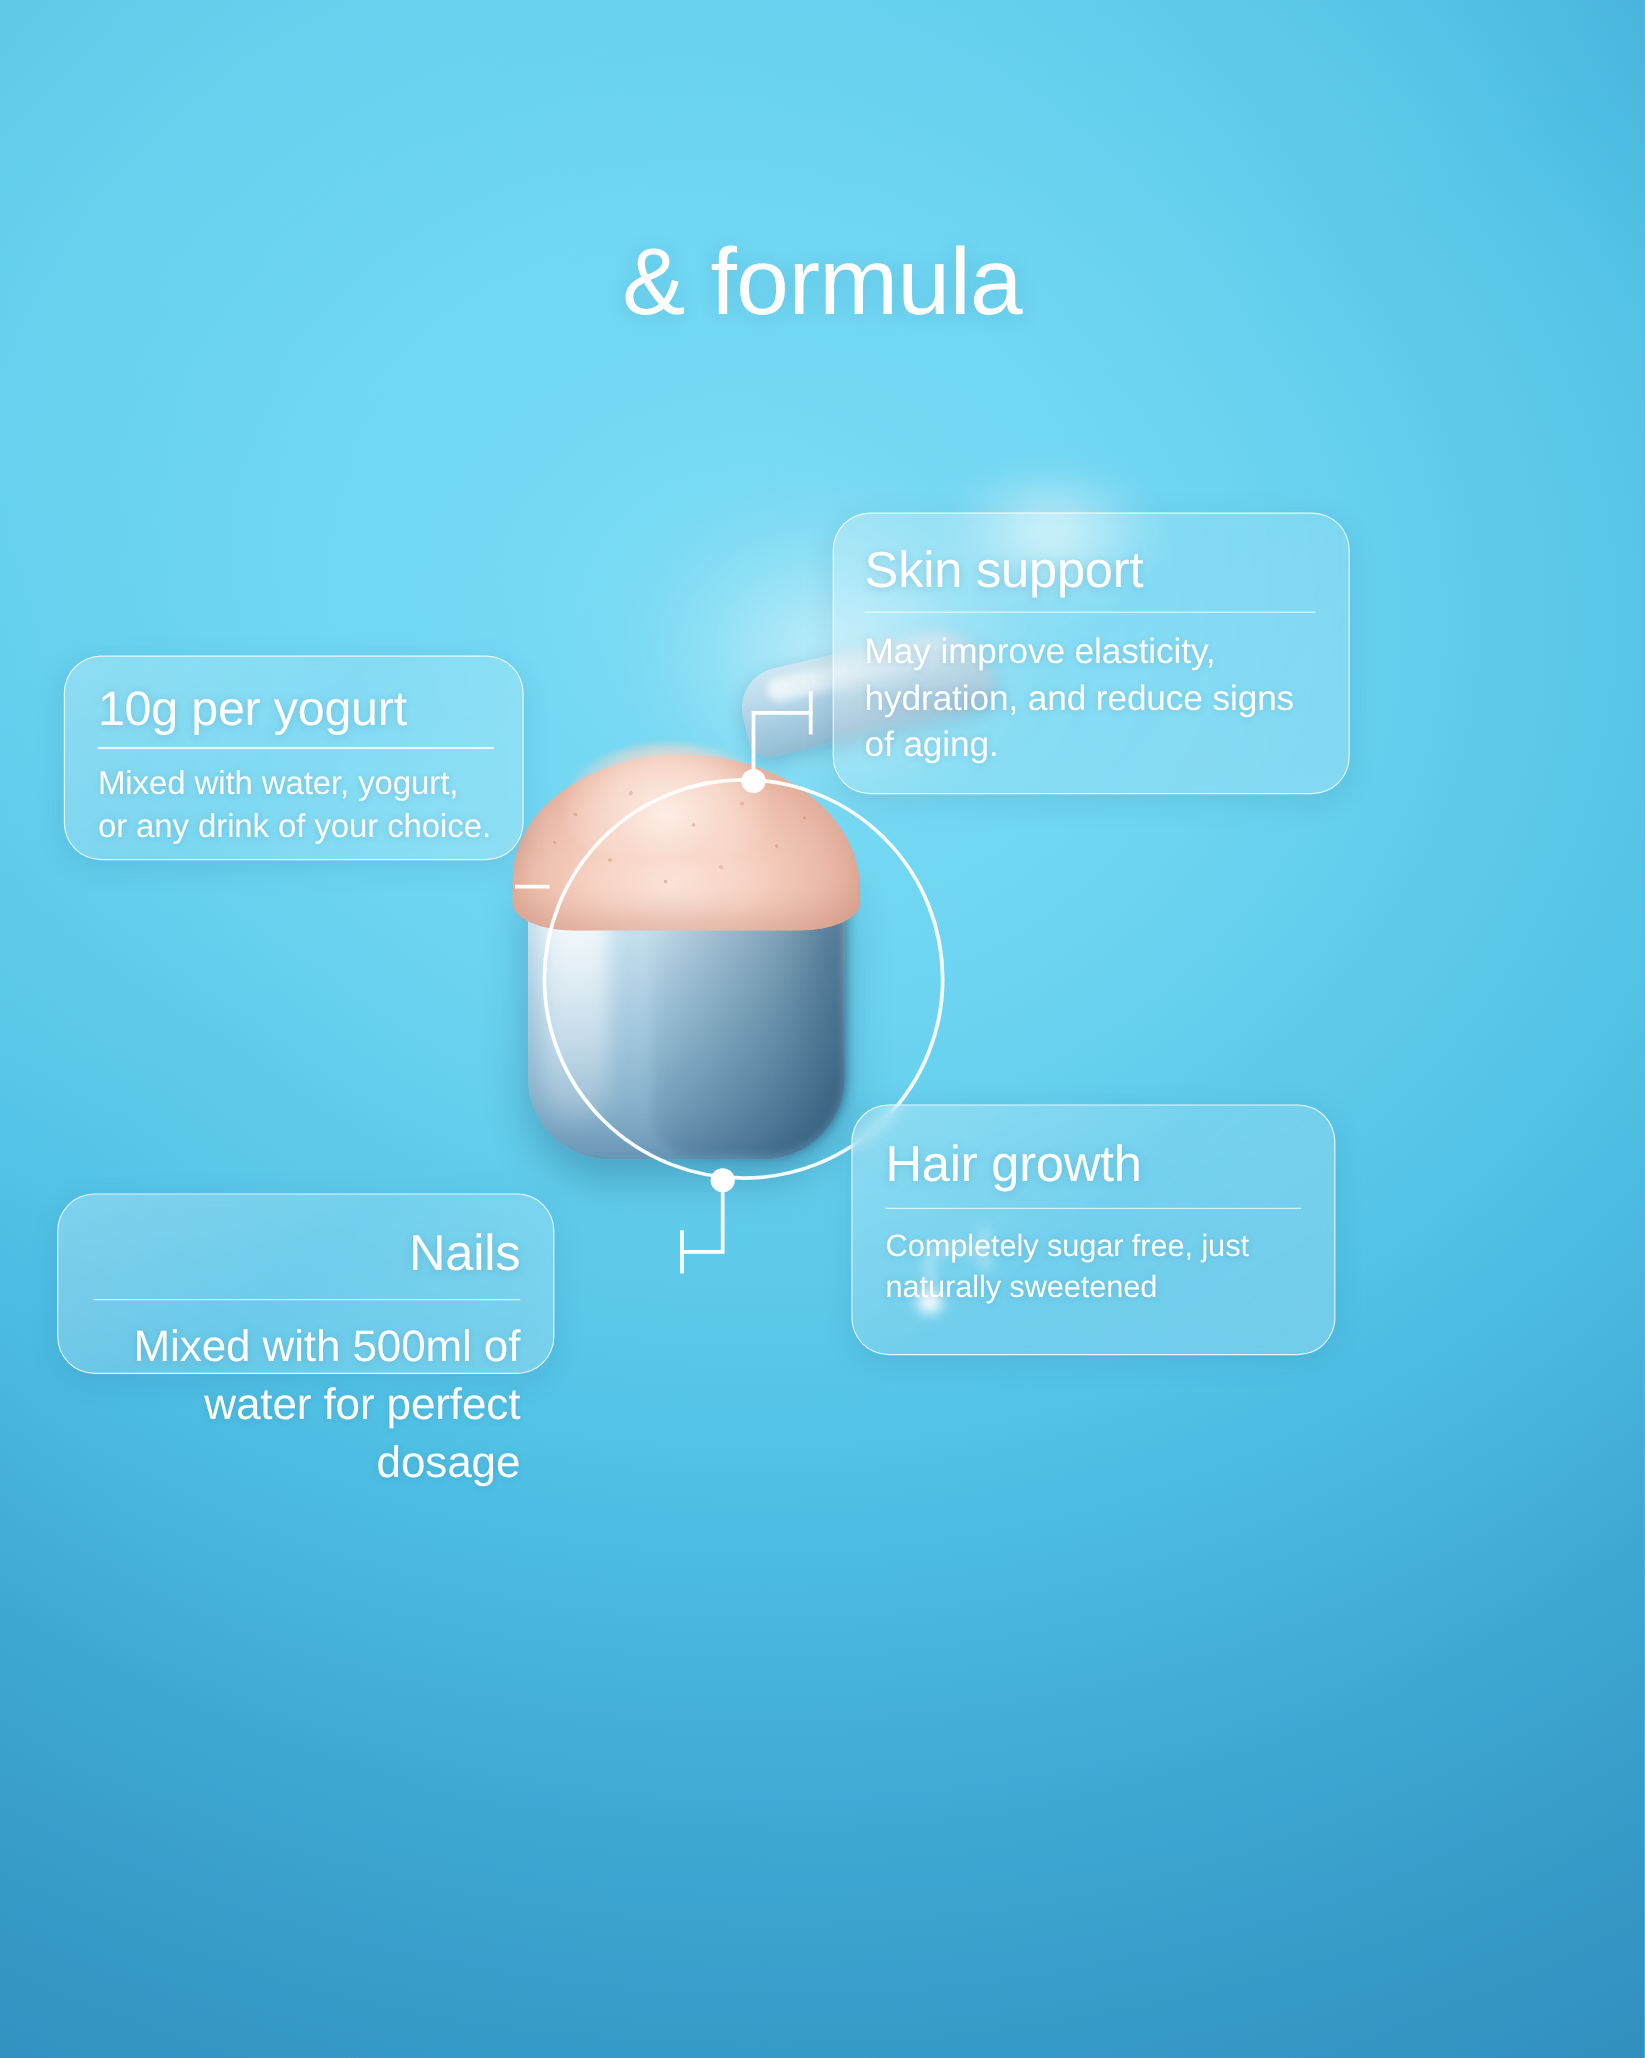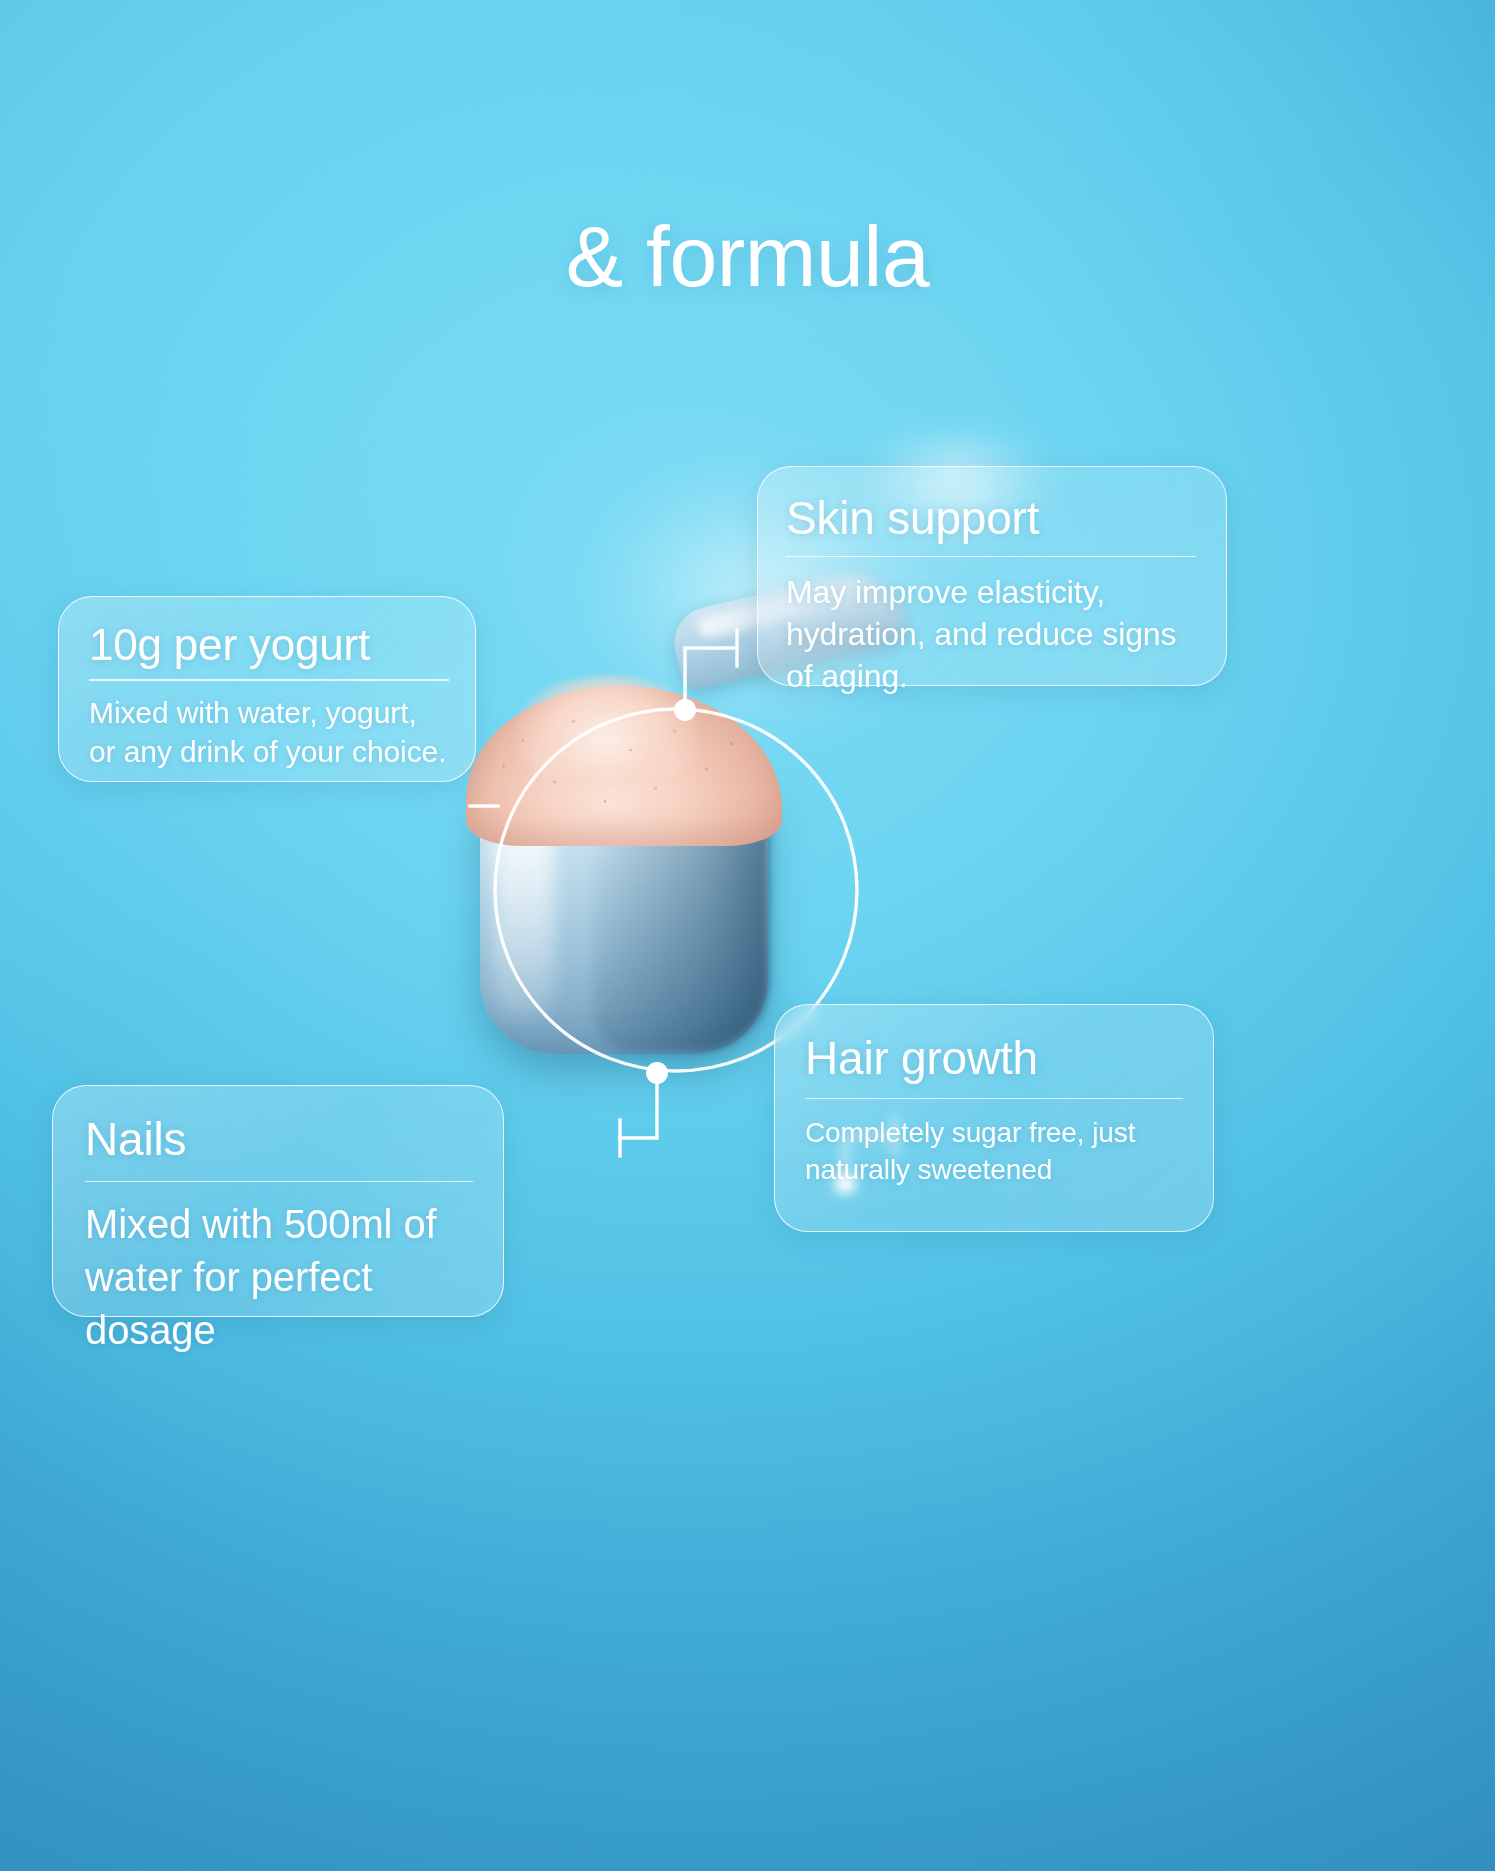--- a/index.html
+++ b/index.html
@@ -95,25 +95,25 @@
   .card .c-rule{height:1.4px;background:rgba(255,255,255,.78);margin:12px 0 14px;}
   .card .c-body{font-weight:400;line-height:1.32;letter-spacing:-.1px;
     text-shadow:0 1px 7px rgba(30,110,155,.22);}
 
   
   #card-scoop{left:58px;top:596px;width:418px;height:186px;padding:24px 26px 0 30px;}
   #card-scoop .c-title{font-size:44px;}
   #card-scoop .c-rule{margin:10px 0 12px;}
   #card-scoop .c-body{font-size:30px;}
 
-  #card-skin{left:757px;top:466px;width:470px;height:220px;padding:26px 30px 0 28px;}
+  #card-skin{left:757px;top:466px;width:470px;height:256px;padding:26px 30px 0 28px;}
   #card-skin .c-title{font-size:46px;}
   #card-skin .c-body{font-size:32px;}
 
-  #card-nails{left:52px;top:1085px;width:452px;height:232px;padding:28px 30px 0 32px;}
+  #card-nails{left:52px;top:1085px;width:452px;height:164px;padding:28px 30px 0 32px;text-align:right;}
   #card-nails .c-title{font-size:46px;}
   #card-nails .c-rule{margin:16px 0 16px;}
   #card-nails .c-body{font-size:40px;}
 
   #card-hair{left:774px;top:1004px;width:440px;height:228px;padding:28px 30px 12px 30px;}
   #card-hair .c-title{font-size:46px;}
   #card-hair .c-rule{margin:14px 0 16px;}
   #card-hair .c-body{font-size:28px;}
 </style>
 </head>

